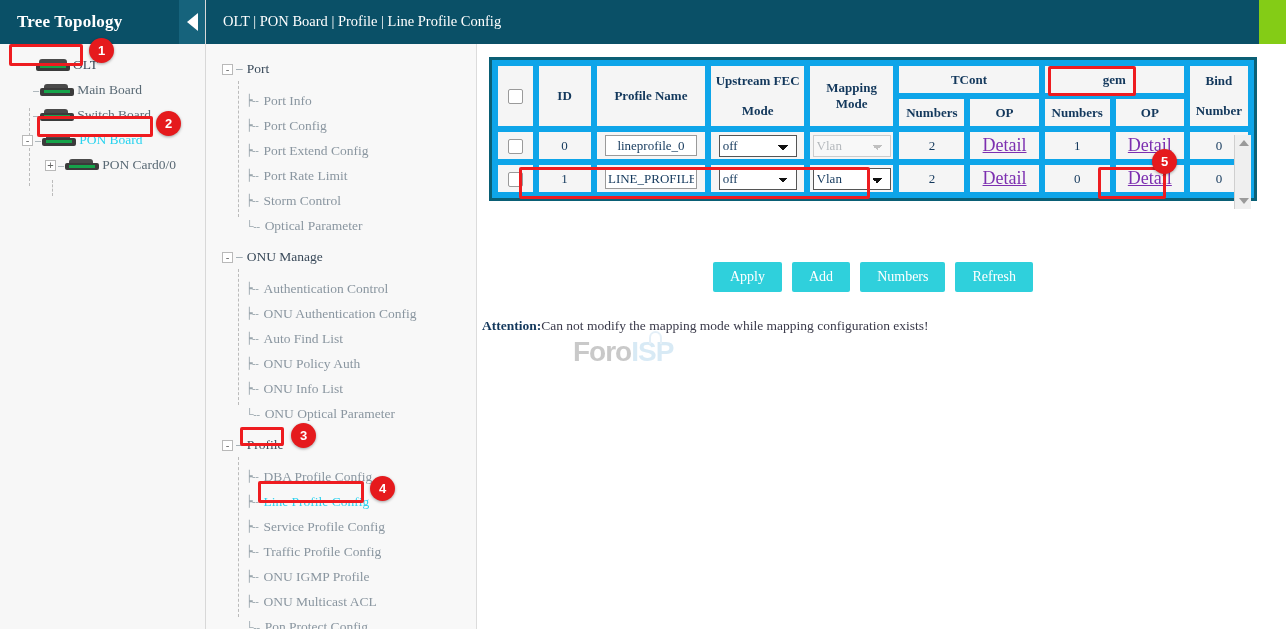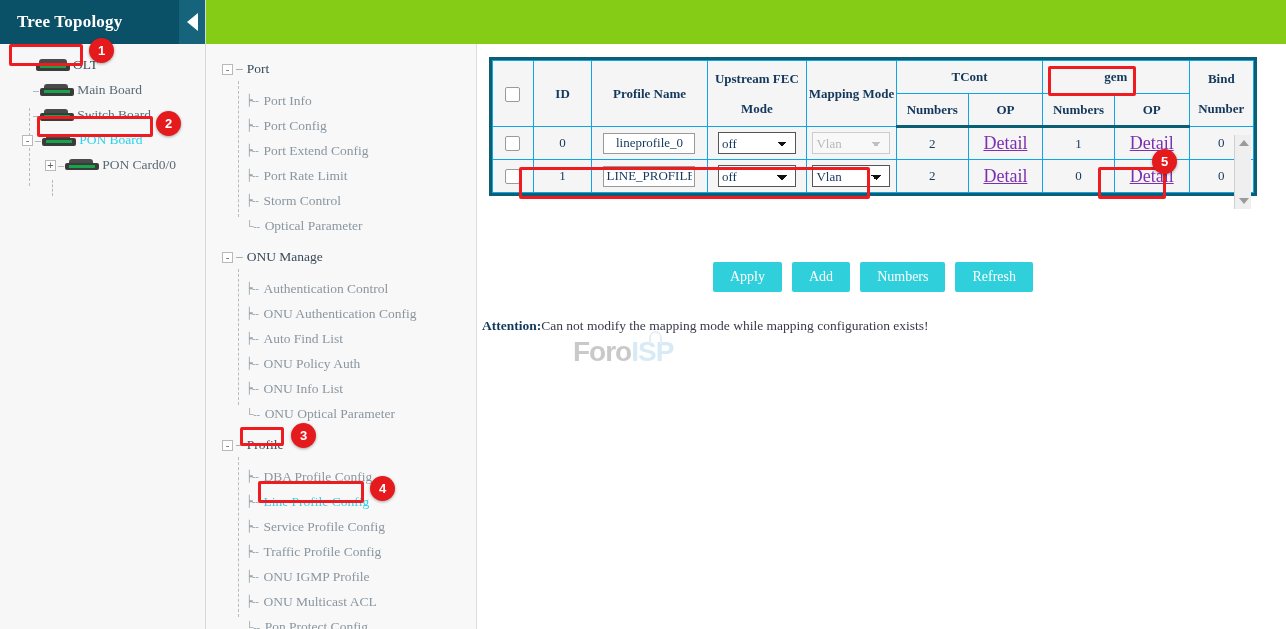--- a/index.html
+++ b/index.html
@@ -89,21 +89,21 @@
   .mitem .tick { color:#9aa6ad; font-family:"Liberation Sans",sans-serif; font-size:11px; margin-right:5px; letter-spacing:-.5px;}
   .mitem.active { color:#2fd2ef; }
 
   
   #work { position:absolute; left:272px; top:0; width:808px; height:585px; background:#ffffff; }
 
   
   #grid-wrap { position:absolute; left:11px; top:13px; width:768px; border:3px solid #0a5f75; background:#f5f5f5; }
   table.grid { border-collapse:collapse; width:100%; background:#f5f5f5; table-layout:fixed; }
   table.grid th, table.grid td {
-    border:1px solid #0ea5e9; text-align:center; color:#13385c; font-size:13px;
+    border:6px solid #0ea5e9; text-align:center; color:#13385c; font-size:13px;
     padding:0;
   }
   table.grid thead th { font-weight:bold; background:#f5f5f5; }
   .thead-sep { border-bottom:3px solid #0a5f75 !important; }
   table.grid tbody td { height:33px; background:#f5f5f5; }
 
   .cbx { width:15px;height:15px;border:1px solid #9a9a9a;background:#fff;border-radius:2px;display:inline-block;vertical-align:middle;cursor:pointer;}
   .tin {
     width:92px;height:21px;border:1px solid #9a9a9a;background:#fff;
     font-family:"Liberation Serif",serif;font-size:13px;color:#13385c;text-align:center;
@@ -230,20 +230,23 @@
         <span class="dev-icon small thin">
           <span class="top"></span>
             <span class="body"></span>
             <span class="led"></span>
         </span>
         <span class="tlabel">PON Card0/0</span>
       </div>
     </div>
   </div>
 
+  <div id="main-header">
+    <div id="breadcrumb">OLT | PON Board | Profile | Line Profile Config</div>
+  </div>
 
   <div id="content">
 
     <div id="menu-col">
 
       <div class="mgroup" style="margin-top:13px;">
         <div class="mgroup-head">
           <span class="expander">-</span>
           <span class="dash">–</span>
           <span>Port</span>

